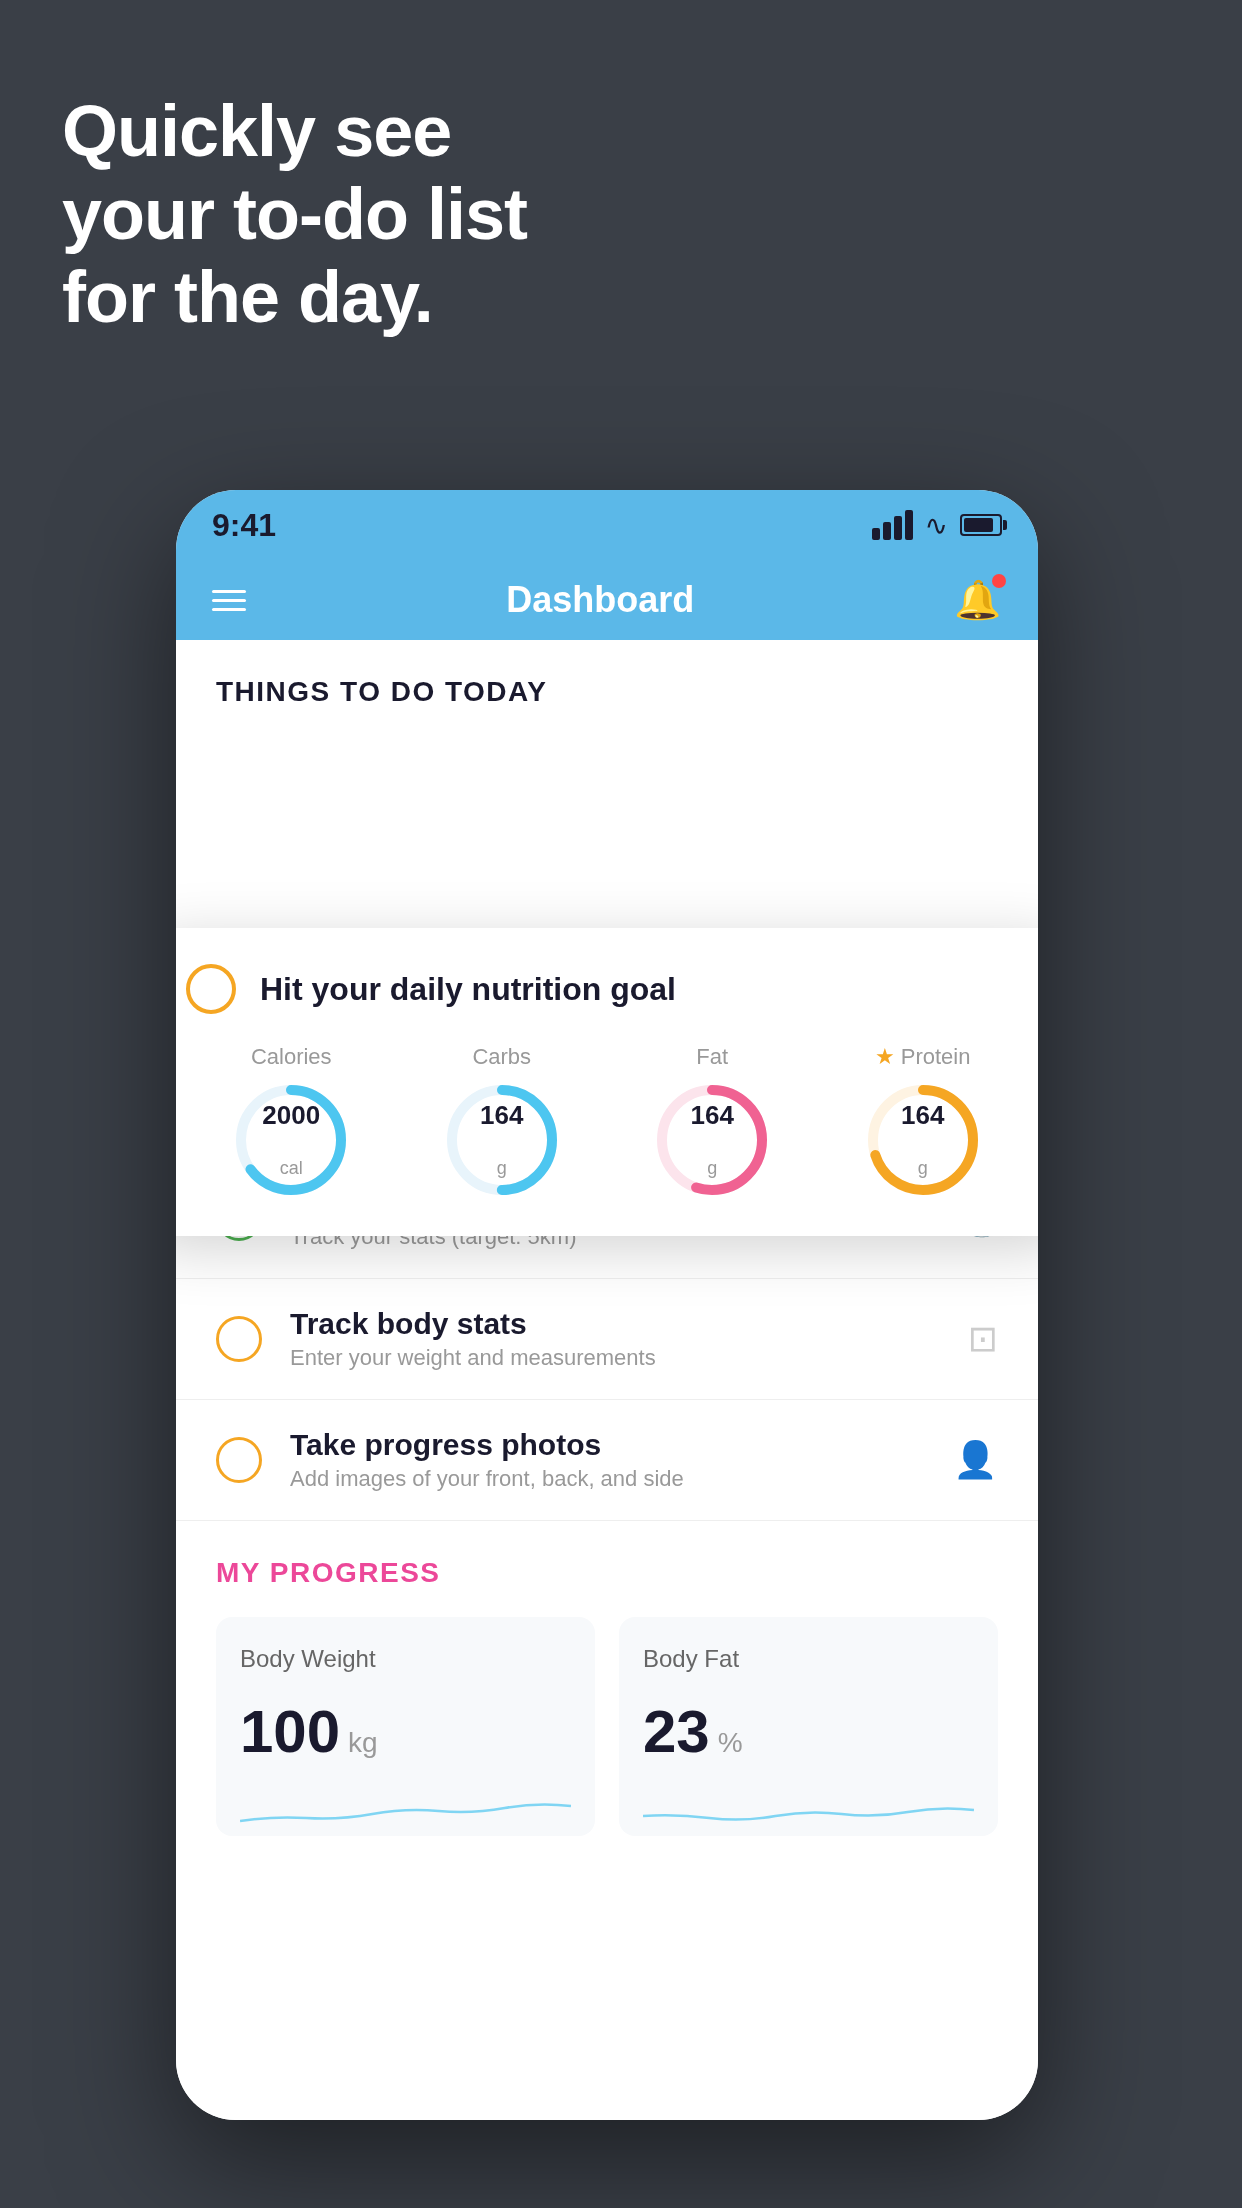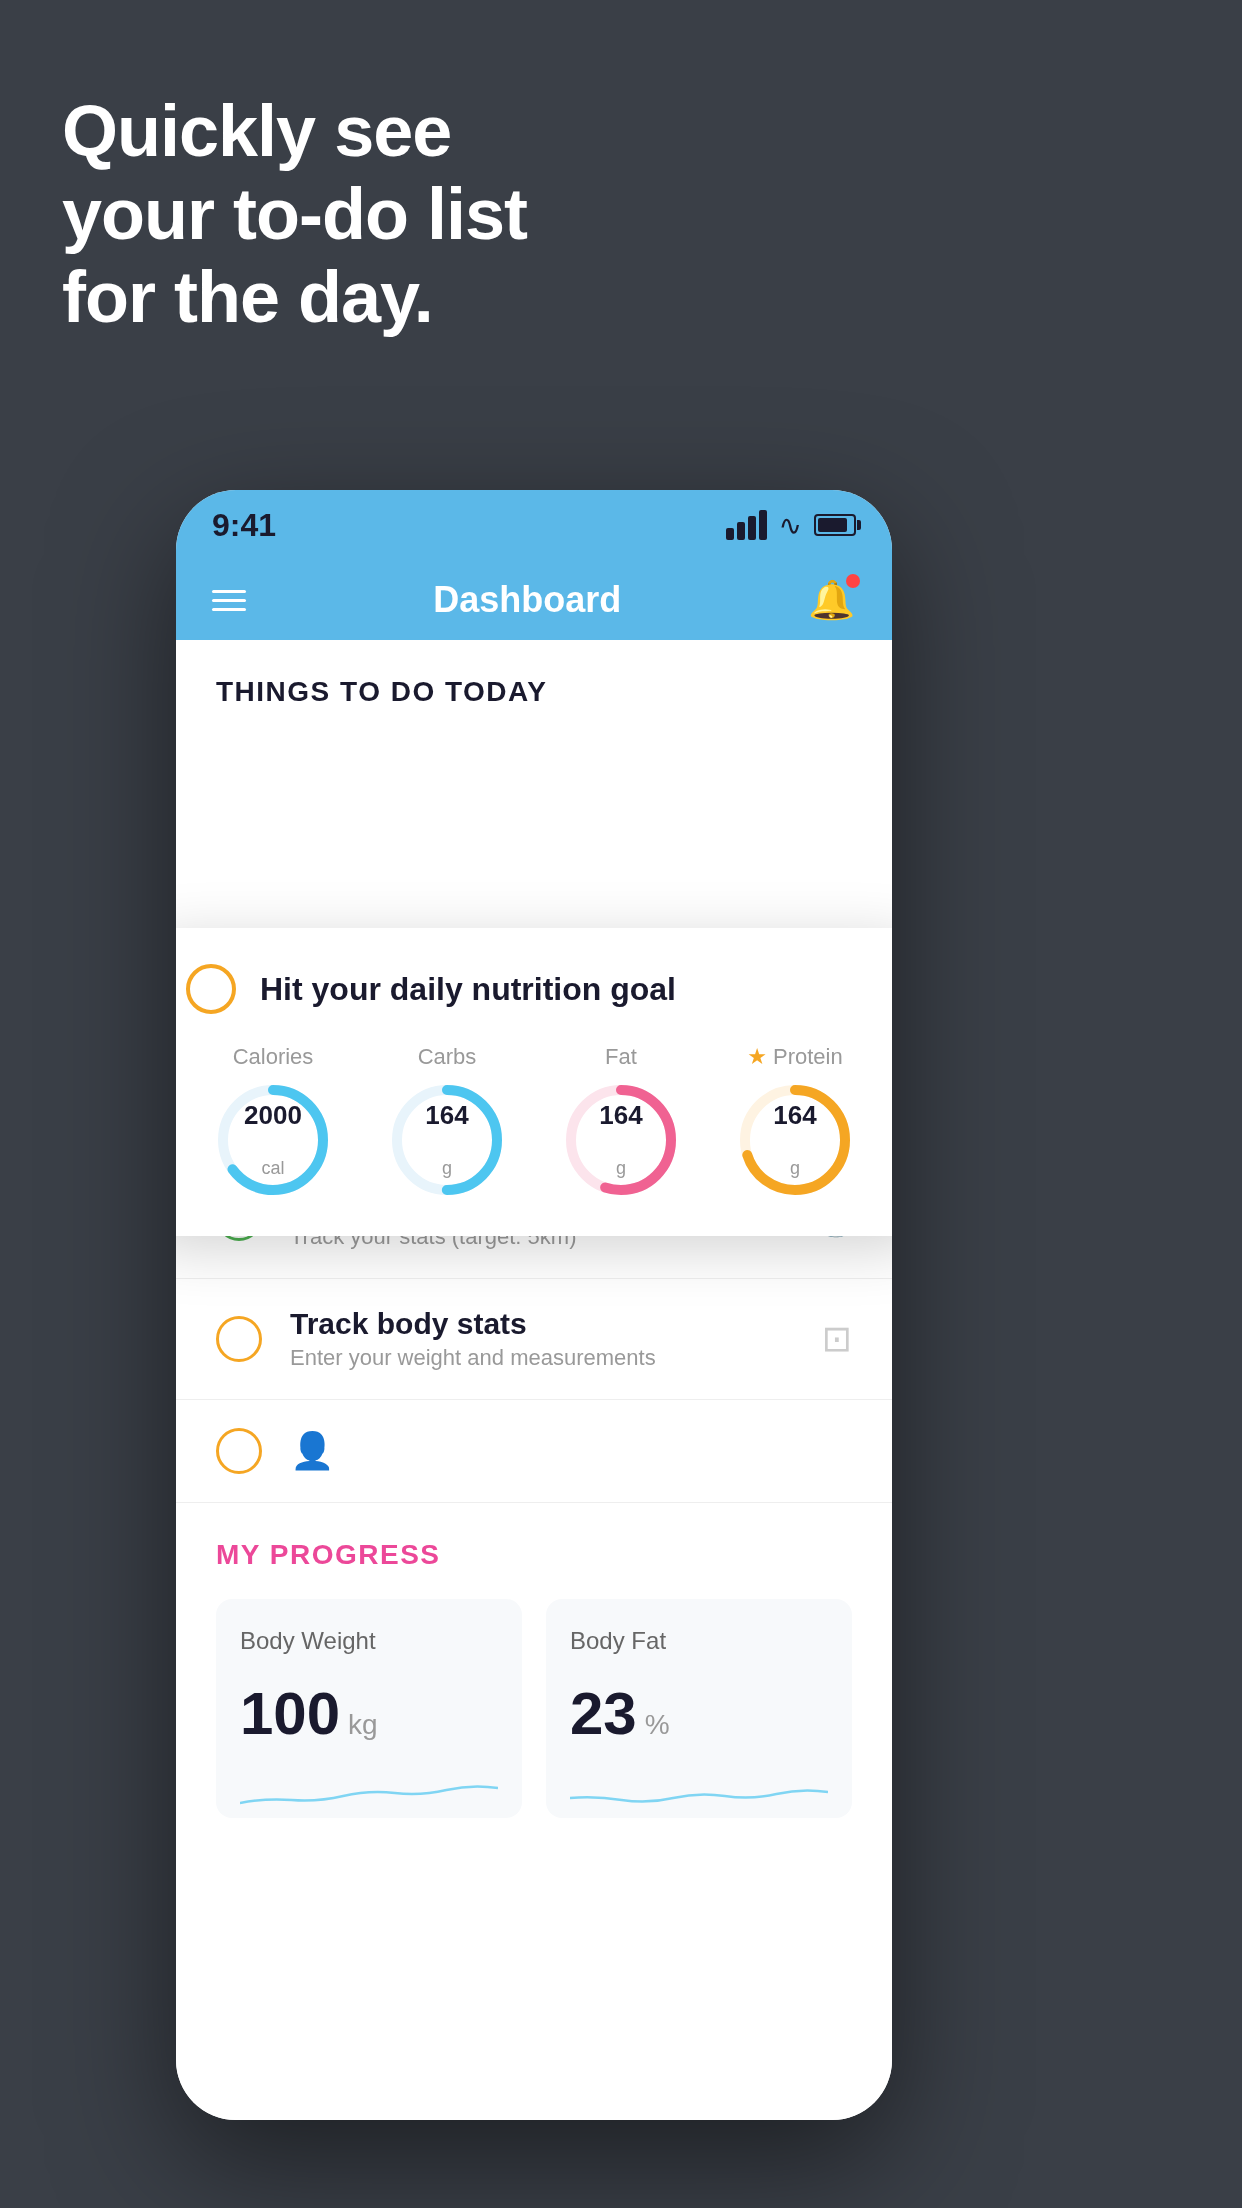--- a/index.html
+++ b/index.html
@@ -23,21 +23,21 @@
       font-weight: 800;
       line-height: 1.15;
       letter-spacing: -1px;
     }
 
     
     .phone-frame {
       position: absolute;
       top: 490px;
       left: 176px;
-      width: 716px;
+      width: 862px;
       height: 1630px;
       background: #f0f0f2;
       border-radius: 60px;
       overflow: hidden;
       box-shadow: 0 40px 120px rgba(0,0,0,0.5);
     }
 
     
     .status-bar {
       background: #5bb8e8;
@@ -467,20 +467,24 @@
           <div class="todo-circle yellow"></div>
           <div class="todo-text">
             <div class="todo-title">Track body stats</div>
             <div class="todo-subtitle">Enter your weight and measurements</div>
           </div>
           <span class="todo-icon">⊡</span>
         </div>
 
         <div class="todo-item">
           <div class="todo-circle yellow2"></div>
+          <div class="todo-text">
+            <div class="todo-title">Take progress photos</div>
+            <div class="todo-subtitle">Add images of your front, back, and side</div>
+          </div>
           <span class="todo-icon">👤</span>
         </div>
 
       </div>
 
       <div class="my-progress">
         <div class="progress-heading">MY PROGRESS</div>
         <div class="progress-cards">
 
           <div class="progress-card">

